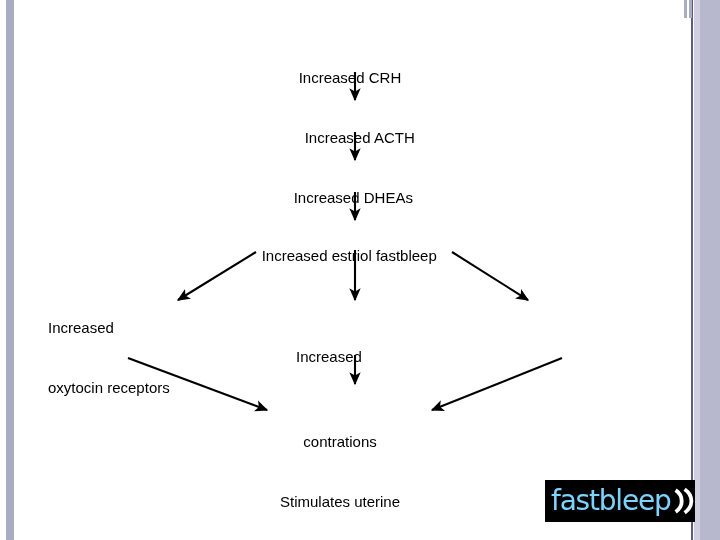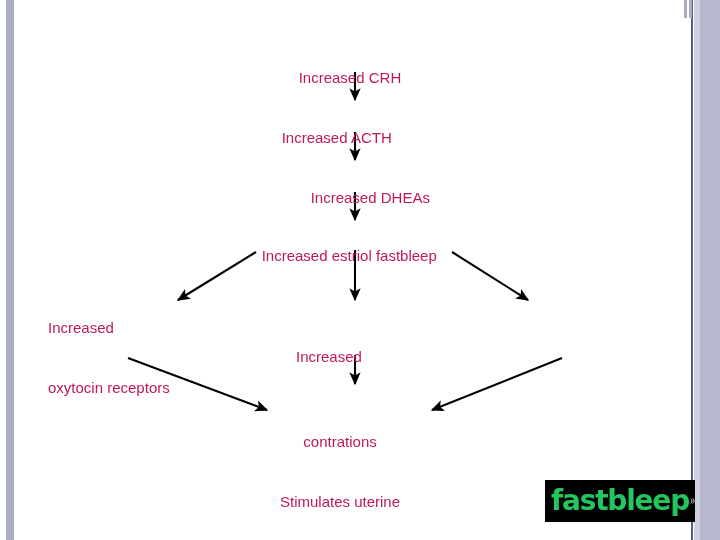--- a/index.html
+++ b/index.html
@@ -83,32 +83,32 @@
   
   .flow-svg {
     position: absolute;
     left: 0;
     top: 0;
     width: 720px;
     height: 540px;
   }
   .node {
     position: absolute;
-    color: #be185d;
+    color: #000000;
     font-family: "Liberation Sans", sans-serif;
     font-size: 15px;
     line-height: 20px;
     white-space: pre;
   }
   .node.center { text-align: center; }
   .node.left   { text-align: left; }
 
   #node-crh       { left: 282px; top: 48px; }
-  #node-acth      { left: 265px; top: 108px; }
-  #node-dheas     { left: 294px; top: 168px; }
+  #node-acth      { left: 288px; top: 108px; }
+  #node-dheas     { left: 277px; top: 168px; }
   #node-estriol   { left: 245px; top: 226px; }
   #node-oxytocin  { left: 48px;  top: 278px; }
   #node-prostag   { left: 296px; top: 307px; }
   #node-gap       { left: 528px; top: 307px; }
   #node-stim      { left: 280px; top: 392px; }
 
   
   .logo {
     position: absolute;
     left: 545px;
@@ -116,23 +116,23 @@
     width: 150px;
     height: 42px;
     background: #000000;
     display: flex;
     align-items: center;
     justify-content: flex-start;
     padding-left: 6px;
     box-sizing: border-box;
   }
   .logo-text {
-    color: #22c55e;
+    color: #7dd3fc;
     font-family: "DejaVu Sans", sans-serif;
-    font-weight: bold;
+    font-weight: normal;
     font-size: 28px;
     letter-spacing: -1.2px;
     line-height: 30px;
   }
   .logo-waves {
     margin-left: 1px;
     display: block;
   }
 </style>
 </head>

